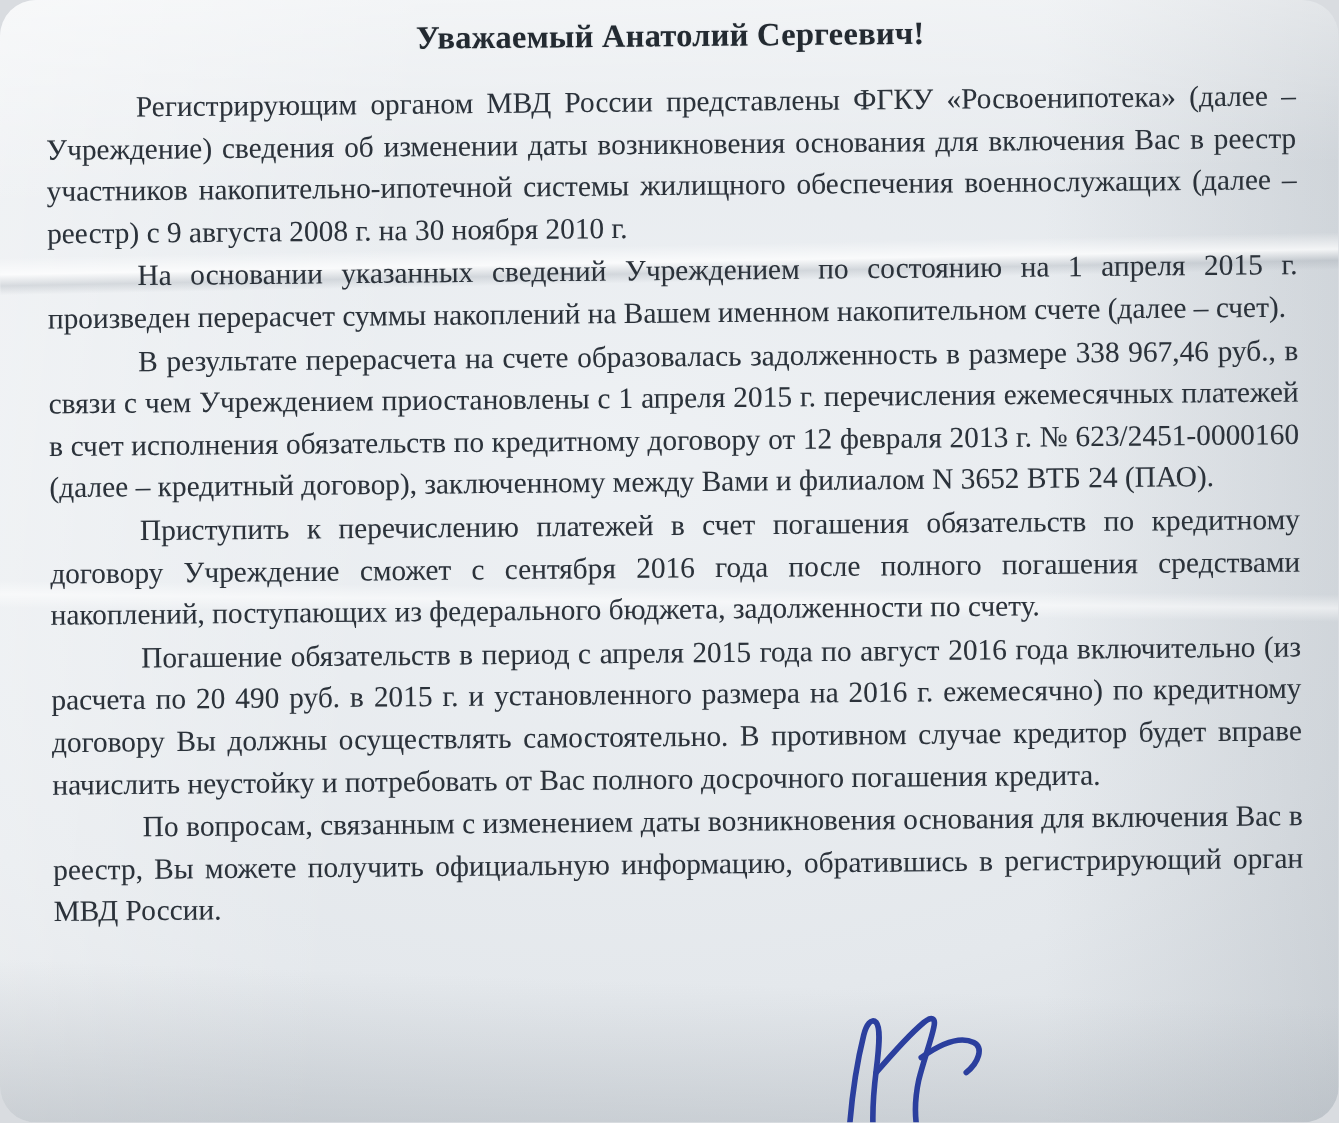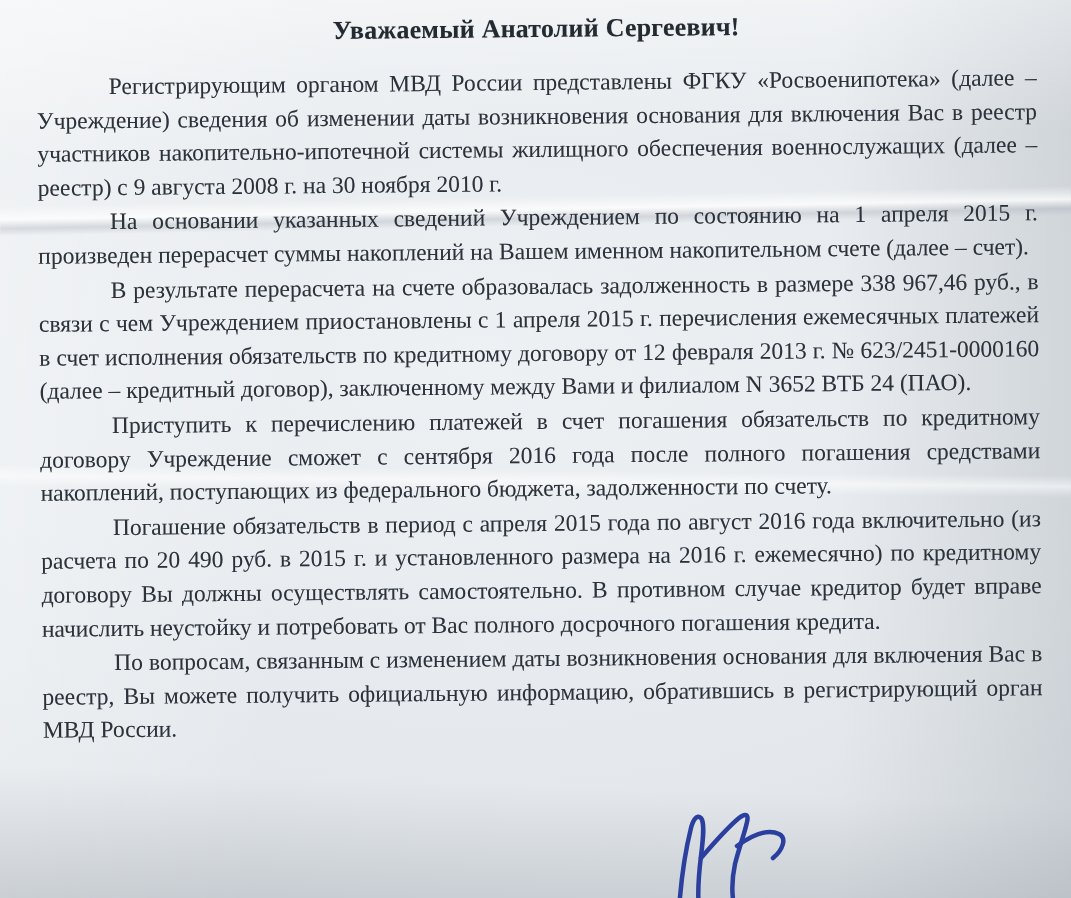--- a/index.html
+++ b/index.html
@@ -15,20 +15,21 @@
   }
 
   
   #document-page {
     position: relative;
     width: 1071px;
     height: 898px;
     background:
       radial-gradient(ellipse 120% 90% at 45% 40%, #eef1f4 0%, #e4e8ec 55%, #d3d8dd 100%);
     overflow: hidden;
+    border-radius: 29px;
   }
   
   #paper-shading {
     position: absolute;
     inset: 0;
     pointer-events: none;
     background:
       linear-gradient(178deg, rgba(255,255,255,0.55) 0%, rgba(255,255,255,0.0) 18%),
       linear-gradient(2deg, rgba(150,158,166,0.35) 0%, rgba(255,255,255,0.0) 14%),
       linear-gradient(96deg, rgba(255,255,255,0.40) 0%, rgba(255,255,255,0.0) 30%),

